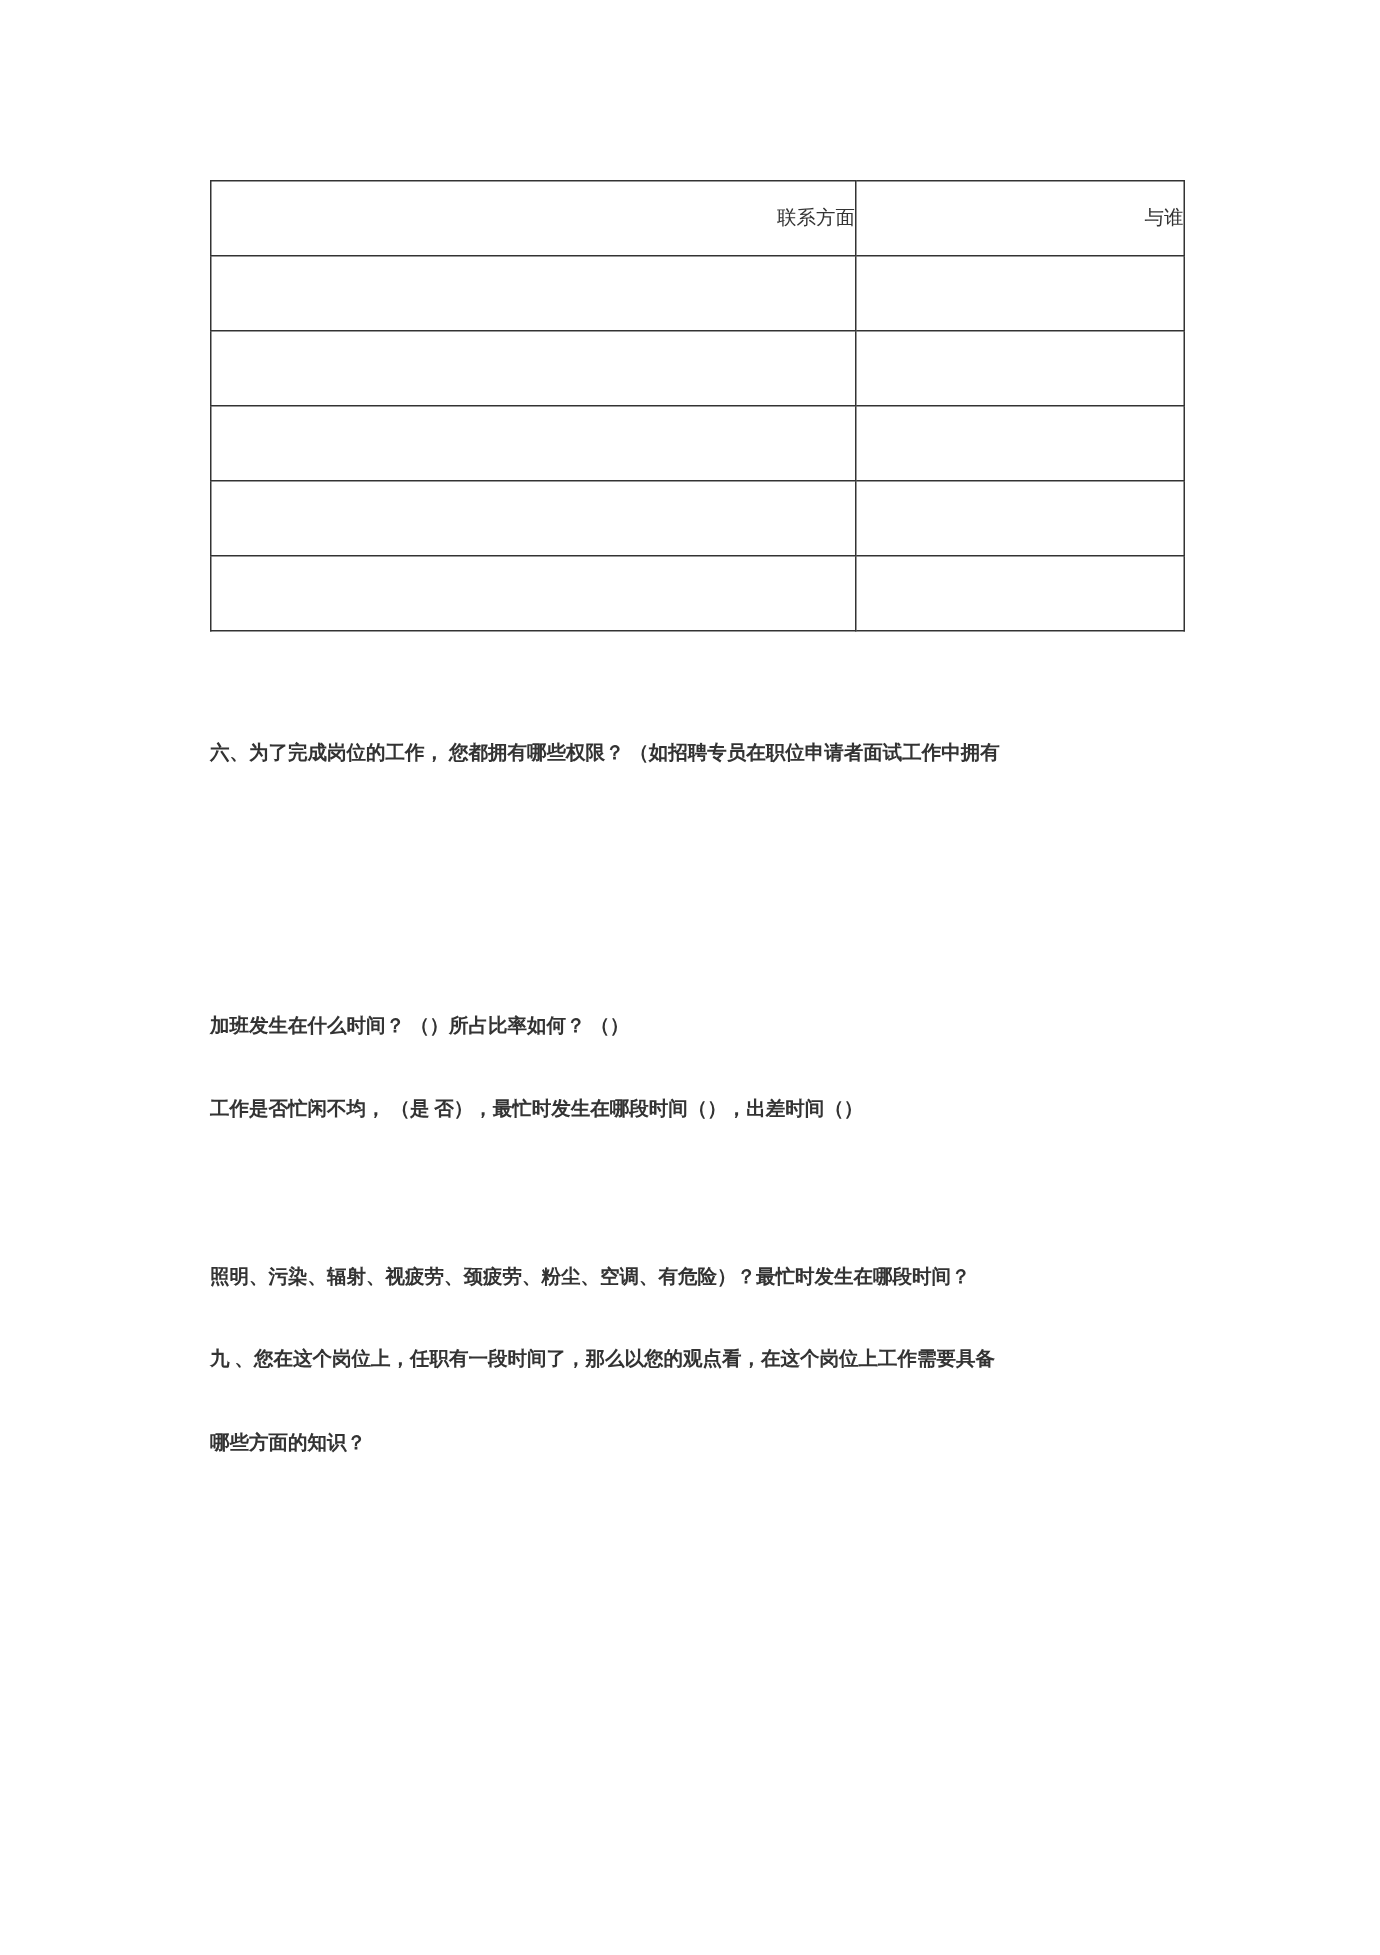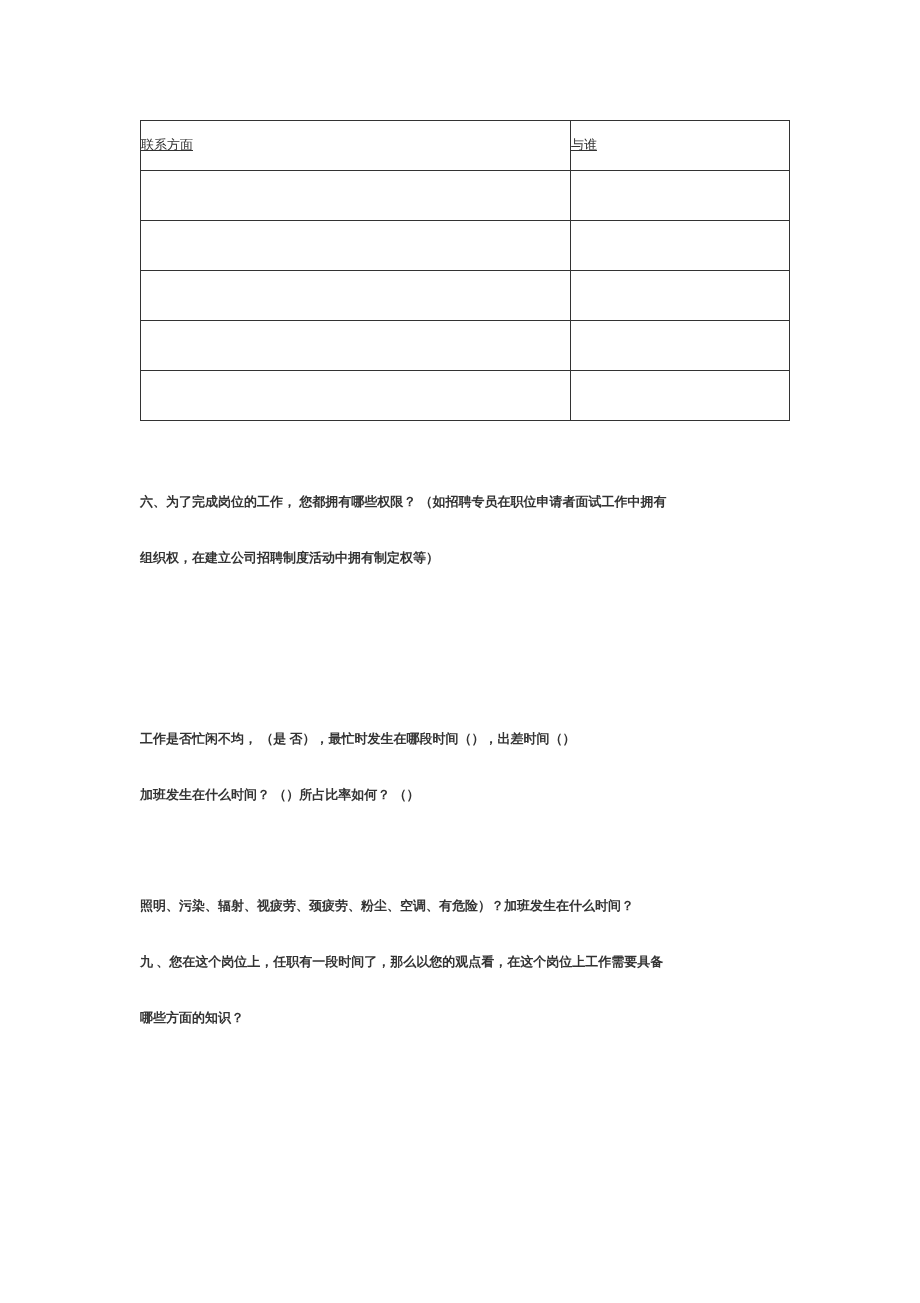--- a/index.html
+++ b/index.html
@@ -16,25 +16,24 @@
       font-size: 13px;
       line-height: 1.6;
     }
     .table {
       width: 100%;
       border-collapse: collapse;
       margin-bottom: 60px;
     }
     .table td, .table th {
       border: 1px solid #333333;
-      text-align: left;
+      text-align: right;
       vertical-align: middle;
       font-weight: normal;
       font-size: 13px;
-      text-decoration: underline;
     }
     .table th {
       height: 50px;
     }
     .table td {
       height: 50px;
     }
     .question {
       margin-bottom: 14px;
       line-height: 3.2;
@@ -79,29 +78,28 @@
     </tr>
     <tr>
       <td></td>
       <td></td>
     </tr>
   </tbody>
 </table>
 
 <div class="section">
   <div class="question">六、为了完成岗位的工作，  您都拥有哪些权限？ （如招聘专员在职位申请者面试工作中拥有</div>
-  <div class="question">组织权，在建立公司招聘制度活动中拥有制定权等）</div>
 </div>
 
 <div class="gap-large"></div>
 
 <div class="section">
+  <div class="question">加班发生在什么时间？ （）所占比率如何？ （）</div>
   <div class="question">工作是否忙闲不均， （是  否），最忙时发生在哪段时间（），出差时间（）</div>
-  <div class="question">加班发生在什么时间？ （）所占比率如何？ （）</div>
 </div>
 
 <div class="gap-medium"></div>
 
 <div class="section">
-  <div class="question">照明、污染、辐射、视疲劳、颈疲劳、粉尘、空调、有危险）？加班发生在什么时间？</div>
+  <div class="question">照明、污染、辐射、视疲劳、颈疲劳、粉尘、空调、有危险）？最忙时发生在哪段时间？</div>
   <div class="question"> 九 、您在这个岗位上，任职有一段时间了，那么以您的观点看，在这个岗位上工作需要具备</div>
   <div class="question">哪些方面的知识？</div>
 </div>
 
 </body></html>

